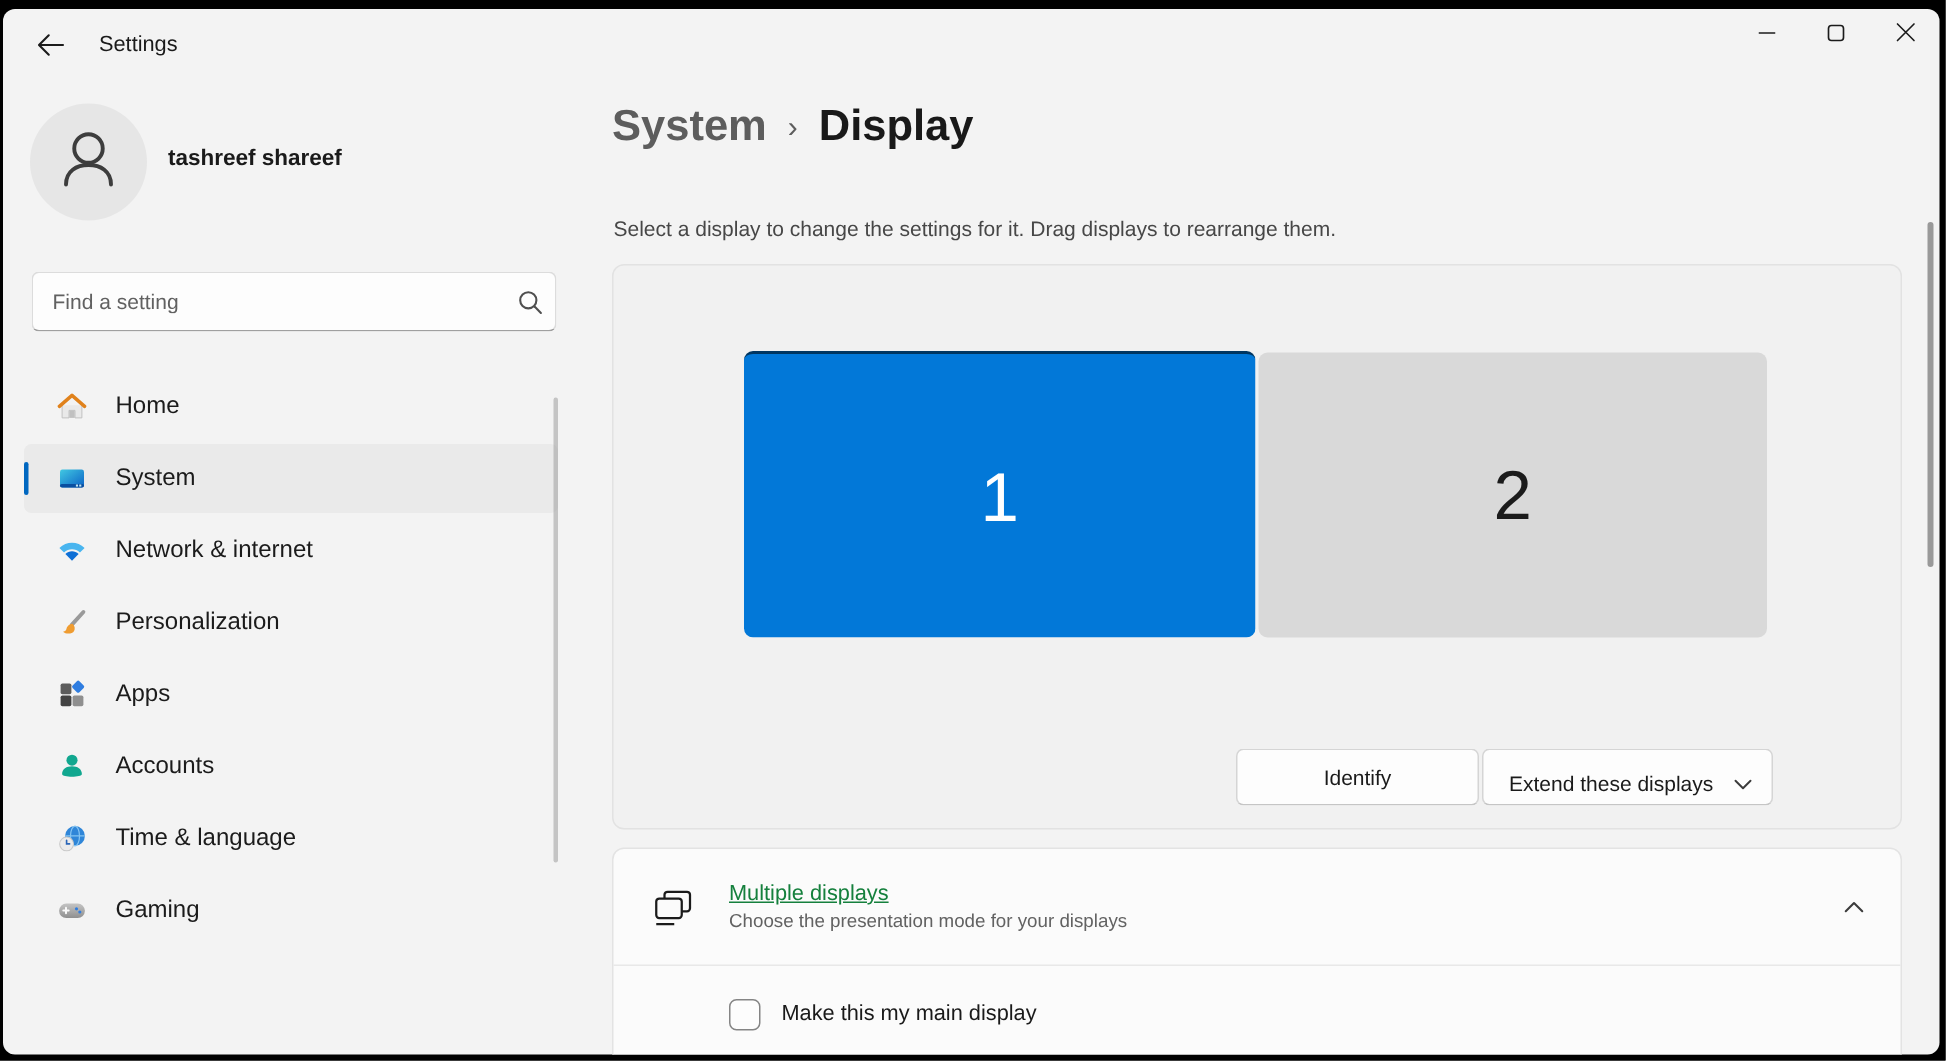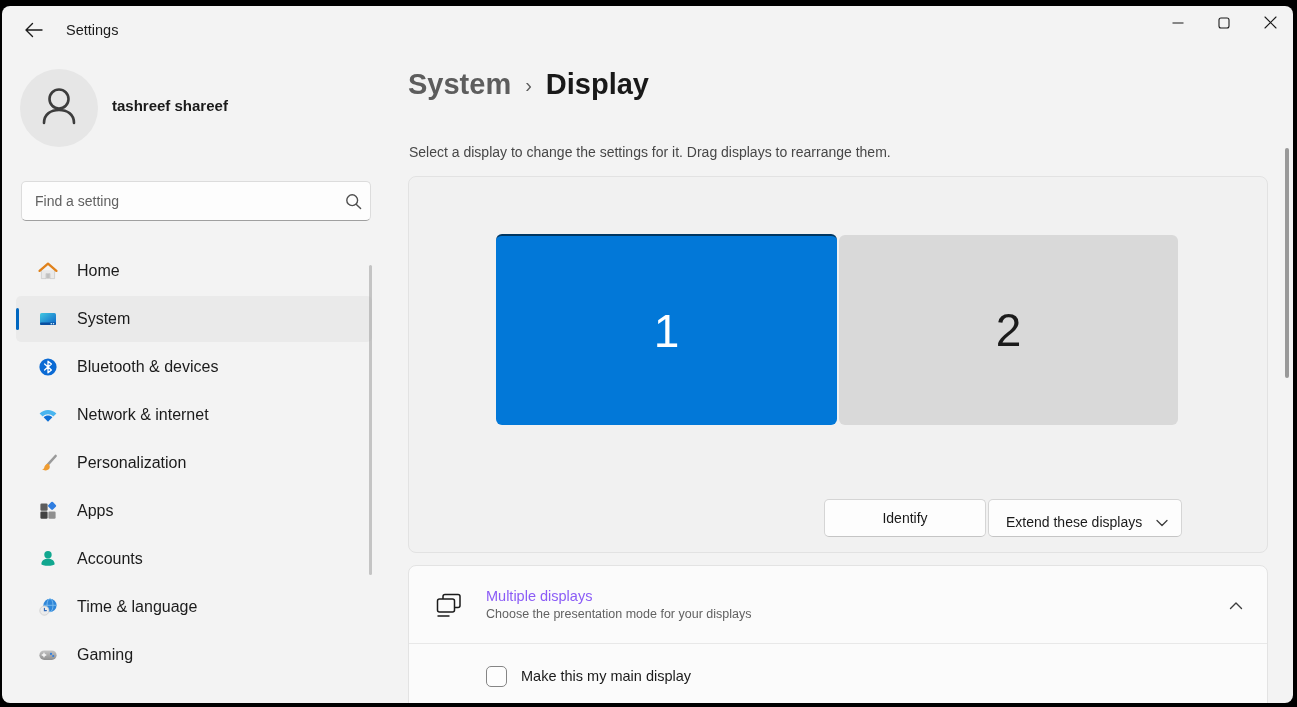--- a/index.html
+++ b/index.html
@@ -57,21 +57,21 @@
   .btn { position:absolute; top:322px; height:38px; background:#fdfdfd; border:1px solid #d5d5d5;
          border-bottom-color:#c5c5c5; border-radius:5px; font-size:14px; color:#1a1a1a;
          display:flex; align-items:center; justify-content:center; cursor:pointer; }
   .btn-identify { left:415px; width:162px; }
   .btn-extend { left:579px; width:194px; justify-content:space-between; padding:8px 13px 0 17px; }
   .card { position:absolute; left:0; top:511px; width:860px; background:#fbfbfb;
           border:1px solid #e3e3e3; border-radius:8px 8px 0 0; }
   .card-header { height:77px; display:flex; align-items:center; padding:0 24px 0 25px; cursor:pointer; }
   .card-icon { width:30px; height:28px; margin-right:22px; display:flex; align-items:center; justify-content:center; }
   .card-text { flex:1; }
-  .card-title { font-size:14.5px; color:#8b5cf6; margin-bottom:3px; }
+  .card-title { font-size:14.5px; color:#15803d; margin-bottom:3px;text-decoration:underline; }
   .card-sub { font-size:12.5px; color:#626262; }
   .divider { height:1px; background:#e8e8e8; }
   .card-row { height:64px; display:flex; align-items:center; padding-left:77px; }
   .checkbox { width:21px; height:21px; border:1px solid #858585; border-radius:5px;
               background:#fdfdfd; cursor:pointer; }
   .cb-label { font-size:14.5px; color:#1a1a1a; margin-left:14px; }
   .main-scroll { position:absolute; left:1283px; top:142px; width:4px; height:230px;
                  background:#999999; border-radius:2px; }
 </style>
 </head>
@@ -153,29 +153,20 @@
               </defs>
               <rect x="2" y="4" width="16" height="12" rx="1.6" fill="url(#sysg)"></rect>
               <rect x="2" y="13.6" width="16" height="2.4" rx="1.2" fill="#0a4fa0"></rect>
               <rect x="12.6" y="14" width="1.4" height="1.4" fill="#bfe6f6"></rect>
               <rect x="14.8" y="14" width="1.4" height="1.4" fill="#bfe6f6"></rect>
             </svg>
         </span>
         <span class="lbl">System</span>
       </div>
 
-      <div class="nav-item">
-        <span class="icon">
-          <svg width="20" height="20" viewBox="0 0 20 20">
-              <circle cx="10" cy="10" r="8.6" fill="#0a6ad4"></circle>
-              <path d="M6.6 6.9 L13.4 13 L10 15.8 V4.2 L13.4 7 L6.6 13.1" stroke="#ffffff" stroke-width="1.3" fill="none" stroke-linecap="round" stroke-linejoin="round"></path>
-            </svg>
-        </span>
-        <span class="lbl">Bluetooth &amp; devices</span>
-      </div>
 
       <div class="nav-item">
         <span class="icon">
           <svg width="20" height="20" viewBox="0 0 20 20">
               <path d="M1.6 8.4 C6.2 3.7 13.8 3.7 18.4 8.4 L15.3 11.4 C12.3 8.5 7.7 8.5 4.7 11.4 Z" fill="#49b5ef"></path>
               <path d="M5.6 12.3 C8 10 12 10 14.4 12.3 L10 16.8 Z" fill="#0d6fd6"></path>
             </svg>
         </span>
         <span class="lbl">Network &amp; internet</span>
       </div>

